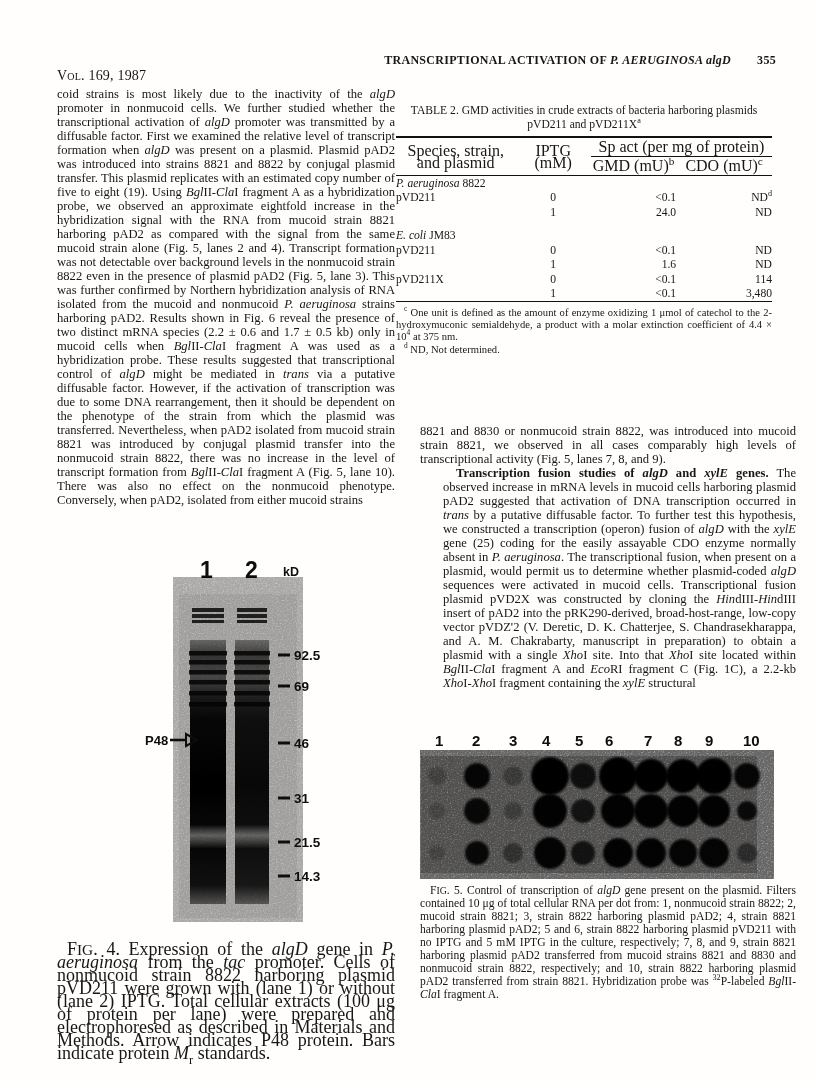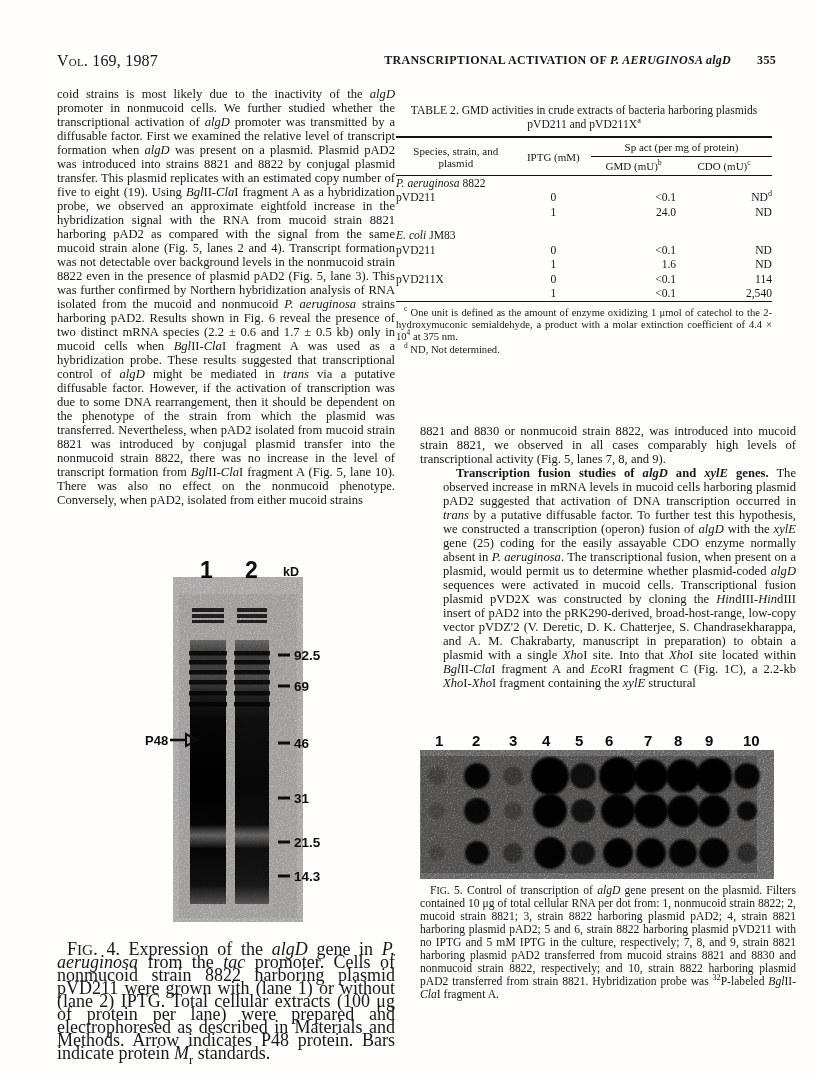--- a/index.html
+++ b/index.html
@@ -1,36 +1,36 @@
 <!DOCTYPE html>
 <html><head>
 <meta charset="utf-8">
 <style>
   html,body{margin:0;padding:0;background:#ffffff;}
   body{width:816px;height:1080px;position:relative;font-family:"Liberation Serif",serif;color:#161616;}
   .page{position:absolute;inset:0;background:#fffefd;overflow:hidden;}
 
   
-  .runhead-left{position:absolute;top:52px;left:57px;font-size:16px;letter-spacing:.2px;}
+  .runhead-left{position:absolute;top:68px;left:57px;font-size:14px;letter-spacing:.2px;}
   .runhead-left .sc{font-variant:small-caps;}
   .runhead-right{position:absolute;top:53px;right:40px;font-size:12px;letter-spacing:.3px;white-space:nowrap;font-weight:bold;}
   .runhead-right .pgno{display:inline-block;margin-left:26px;}
 
   
   .leftcol-text{position:absolute;left:57px;top:87px;width:338px;}
   .rightcol-table{position:absolute;left:396px;top:88px;width:376px;margin-top:16px;}
   .rightcol-text{position:absolute;left:420px;top:424px;width:376px;}
   .bodytext{font-size:12.6px;line-height:14px;text-align:justify;text-justify:inter-word;}
   .bodytext p{margin:0;}
   .bodytext p.indent{text-indent:13px;margin-left:23px;}
 
   
   .tbl-title{font-size:11.6px;text-align:center;line-height:13.5px;margin-bottom:5px;padding:0 6px;}
   table.tbl{width:100%;border-collapse:collapse;font-size:11.6px;border-top:2px solid #111;border-bottom:1.6px solid #111;}
-  table.tbl th{font-weight:normal;font-size:11px;line-height:12px;vertical-align:middle;padding:3px 1px;}
+  table.tbl th{font-weight:normal;font-size:16px;line-height:12px;vertical-align:middle;padding:3px 1px;}
   th.th-species{width:120px;}
   th.th-iptg{width:75px;}
   th.th-gmd{width:85px;}
   th.th-cdo{width:96px;}
   th.th-spact{border-bottom:1px solid #111;padding-bottom:2px;}
   thead{border-bottom:1px solid #111;}
   table.tbl td{padding:0.5px 0;line-height:13.5px;}
   td.group{font-size:11.6px;}
   td.c0{padding-left:12px;}
   td.c1{text-align:center;}
@@ -119,21 +119,21 @@
           <tr>
             <td class="c0">pVD211X</td>
             <td class="c1">0</td>
             <td class="c2">&lt;0.1</td>
             <td class="c3">114</td>
           </tr>
           <tr>
             <td class="c0"></td>
             <td class="c1">1</td>
             <td class="c2">&lt;0.1</td>
-            <td class="c3">2,540</td>
+            <td class="c3">3,480</td>
           </tr>
         </tbody>
     </table>
     <div class="footnotes">
         <div><sup>c</sup> One unit is defined as the amount of enzyme oxidizing 1 μmol of catechol to the 2-hydroxymuconic semialdehyde, a product with a molar extinction coefficient of 4.4 × 10<sup>4</sup> at 375 nm.</div>
         <div><sup>d</sup> ND, Not determined.</div>
       </div>
   </div>
 
   <div class="rightcol-text bodytext">

